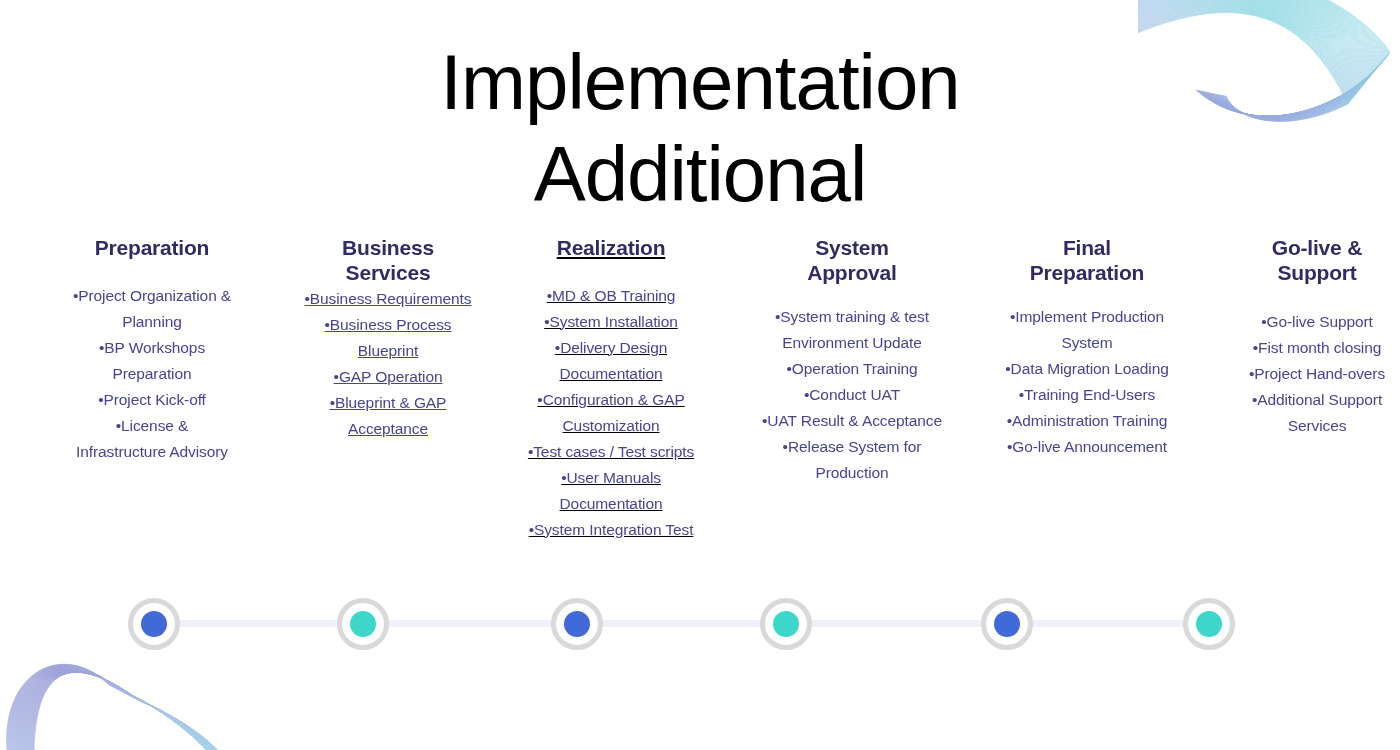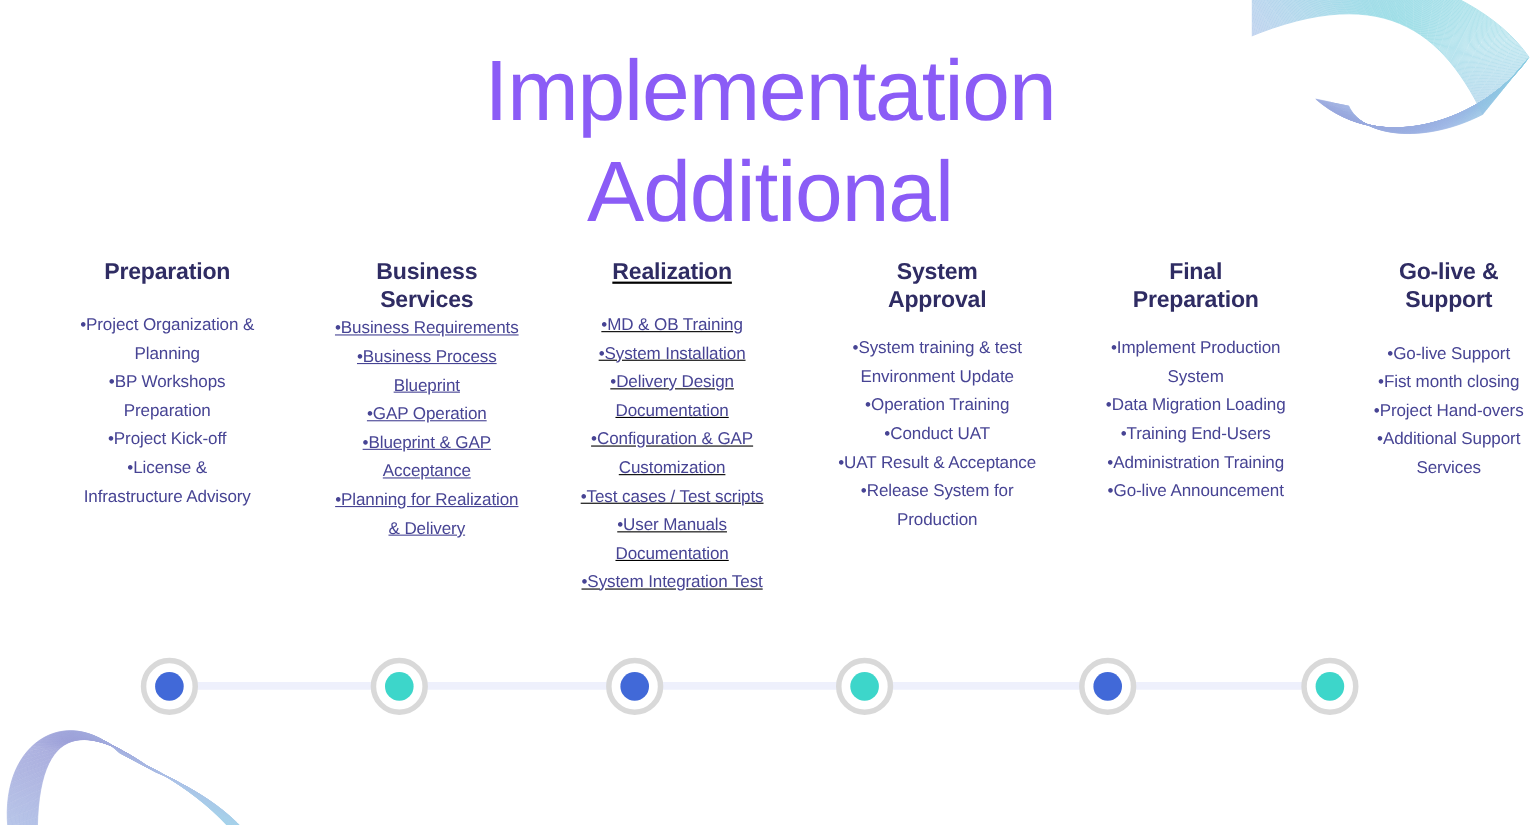--- a/index.html
+++ b/index.html
@@ -50,21 +50,21 @@
     left: 0;
     width: 1400px;
     text-align: center;
   }
   .title-line {
     font-family: "Liberation Sans", "DejaVu Sans", sans-serif;
     font-weight: 400;
     font-size: 78px;
     line-height: 92px;
     letter-spacing: -1px;
-    color: #8b5cf6;
+    color: #000000;
     white-space: nowrap;
   }
 
   
   .columns {
     position: absolute;
     top: 236px;
     left: 0;
     width: 1400px;
     height: 340px;
@@ -353,22 +353,20 @@
     <div class="col col-1">
       <div class="col-head">Business
 Services</div>
       <div class="col-items">
         <div class="col-item">•Business Requirements</div>
         <div class="col-item">•Business Process
 Blueprint</div>
         <div class="col-item">•GAP Operation</div>
         <div class="col-item">•Blueprint &amp; GAP
 Acceptance</div>
-        <div class="col-item">•Planning for Realization
-&amp; Delivery</div>
       </div>
     </div>
 
     <div class="col col-2">
       <div class="col-head">Realization</div>
       <div class="col-items">
         <div class="col-item">•MD &amp; OB Training</div>
         <div class="col-item">•System Installation</div>
         <div class="col-item">•Delivery Design
 Documentation</div>

